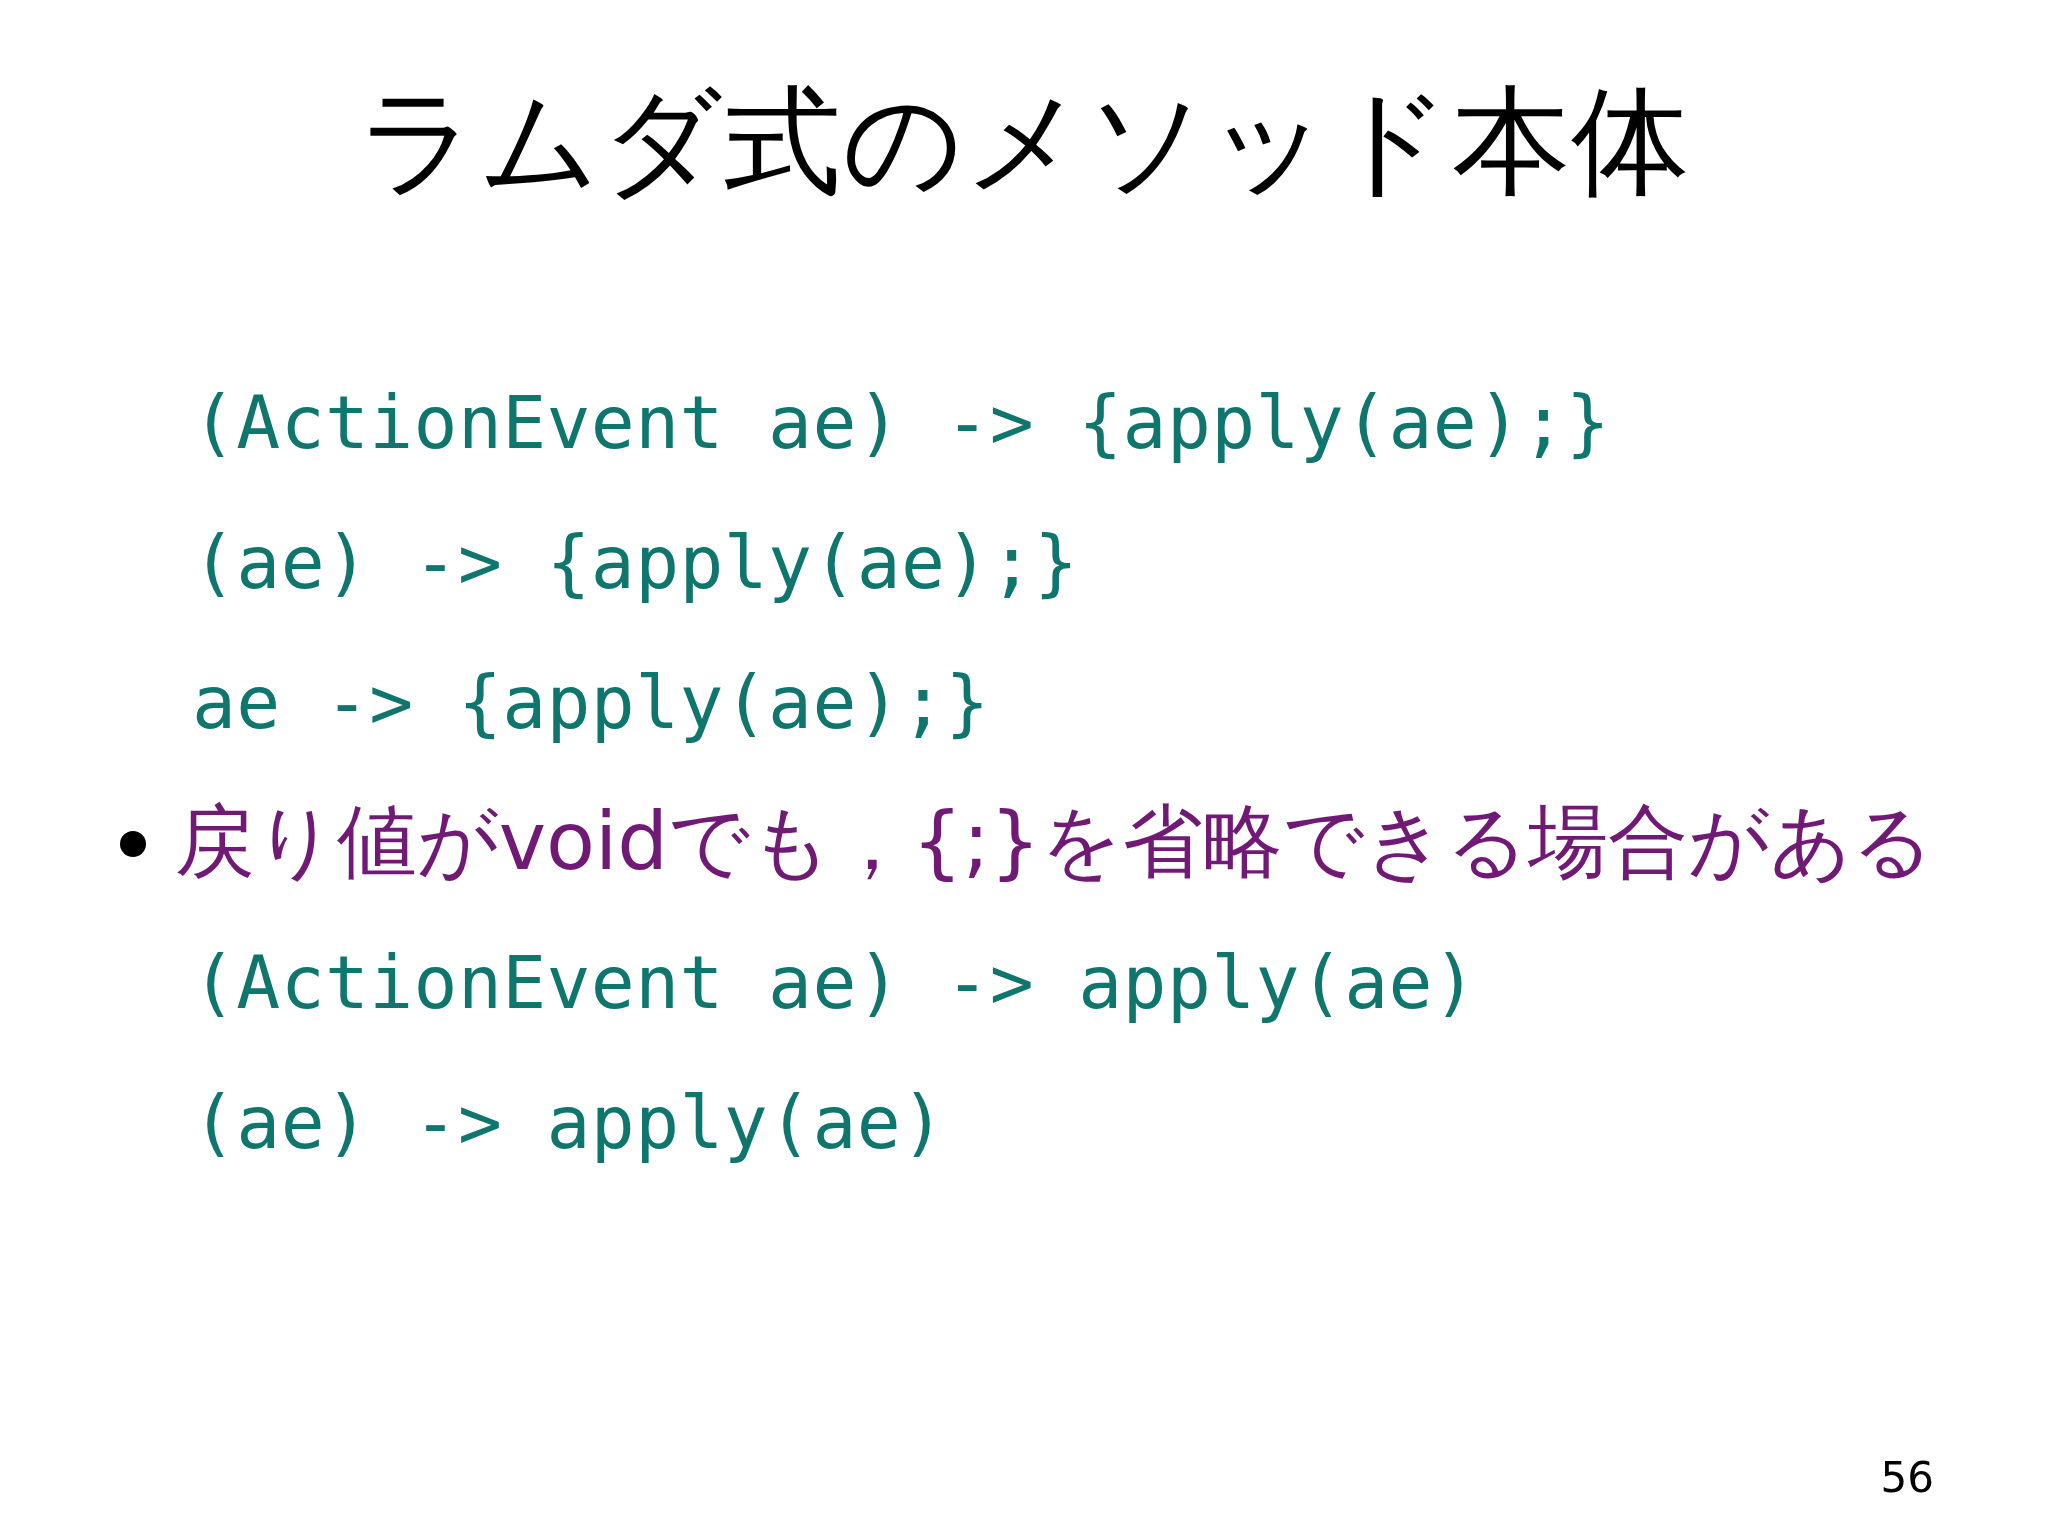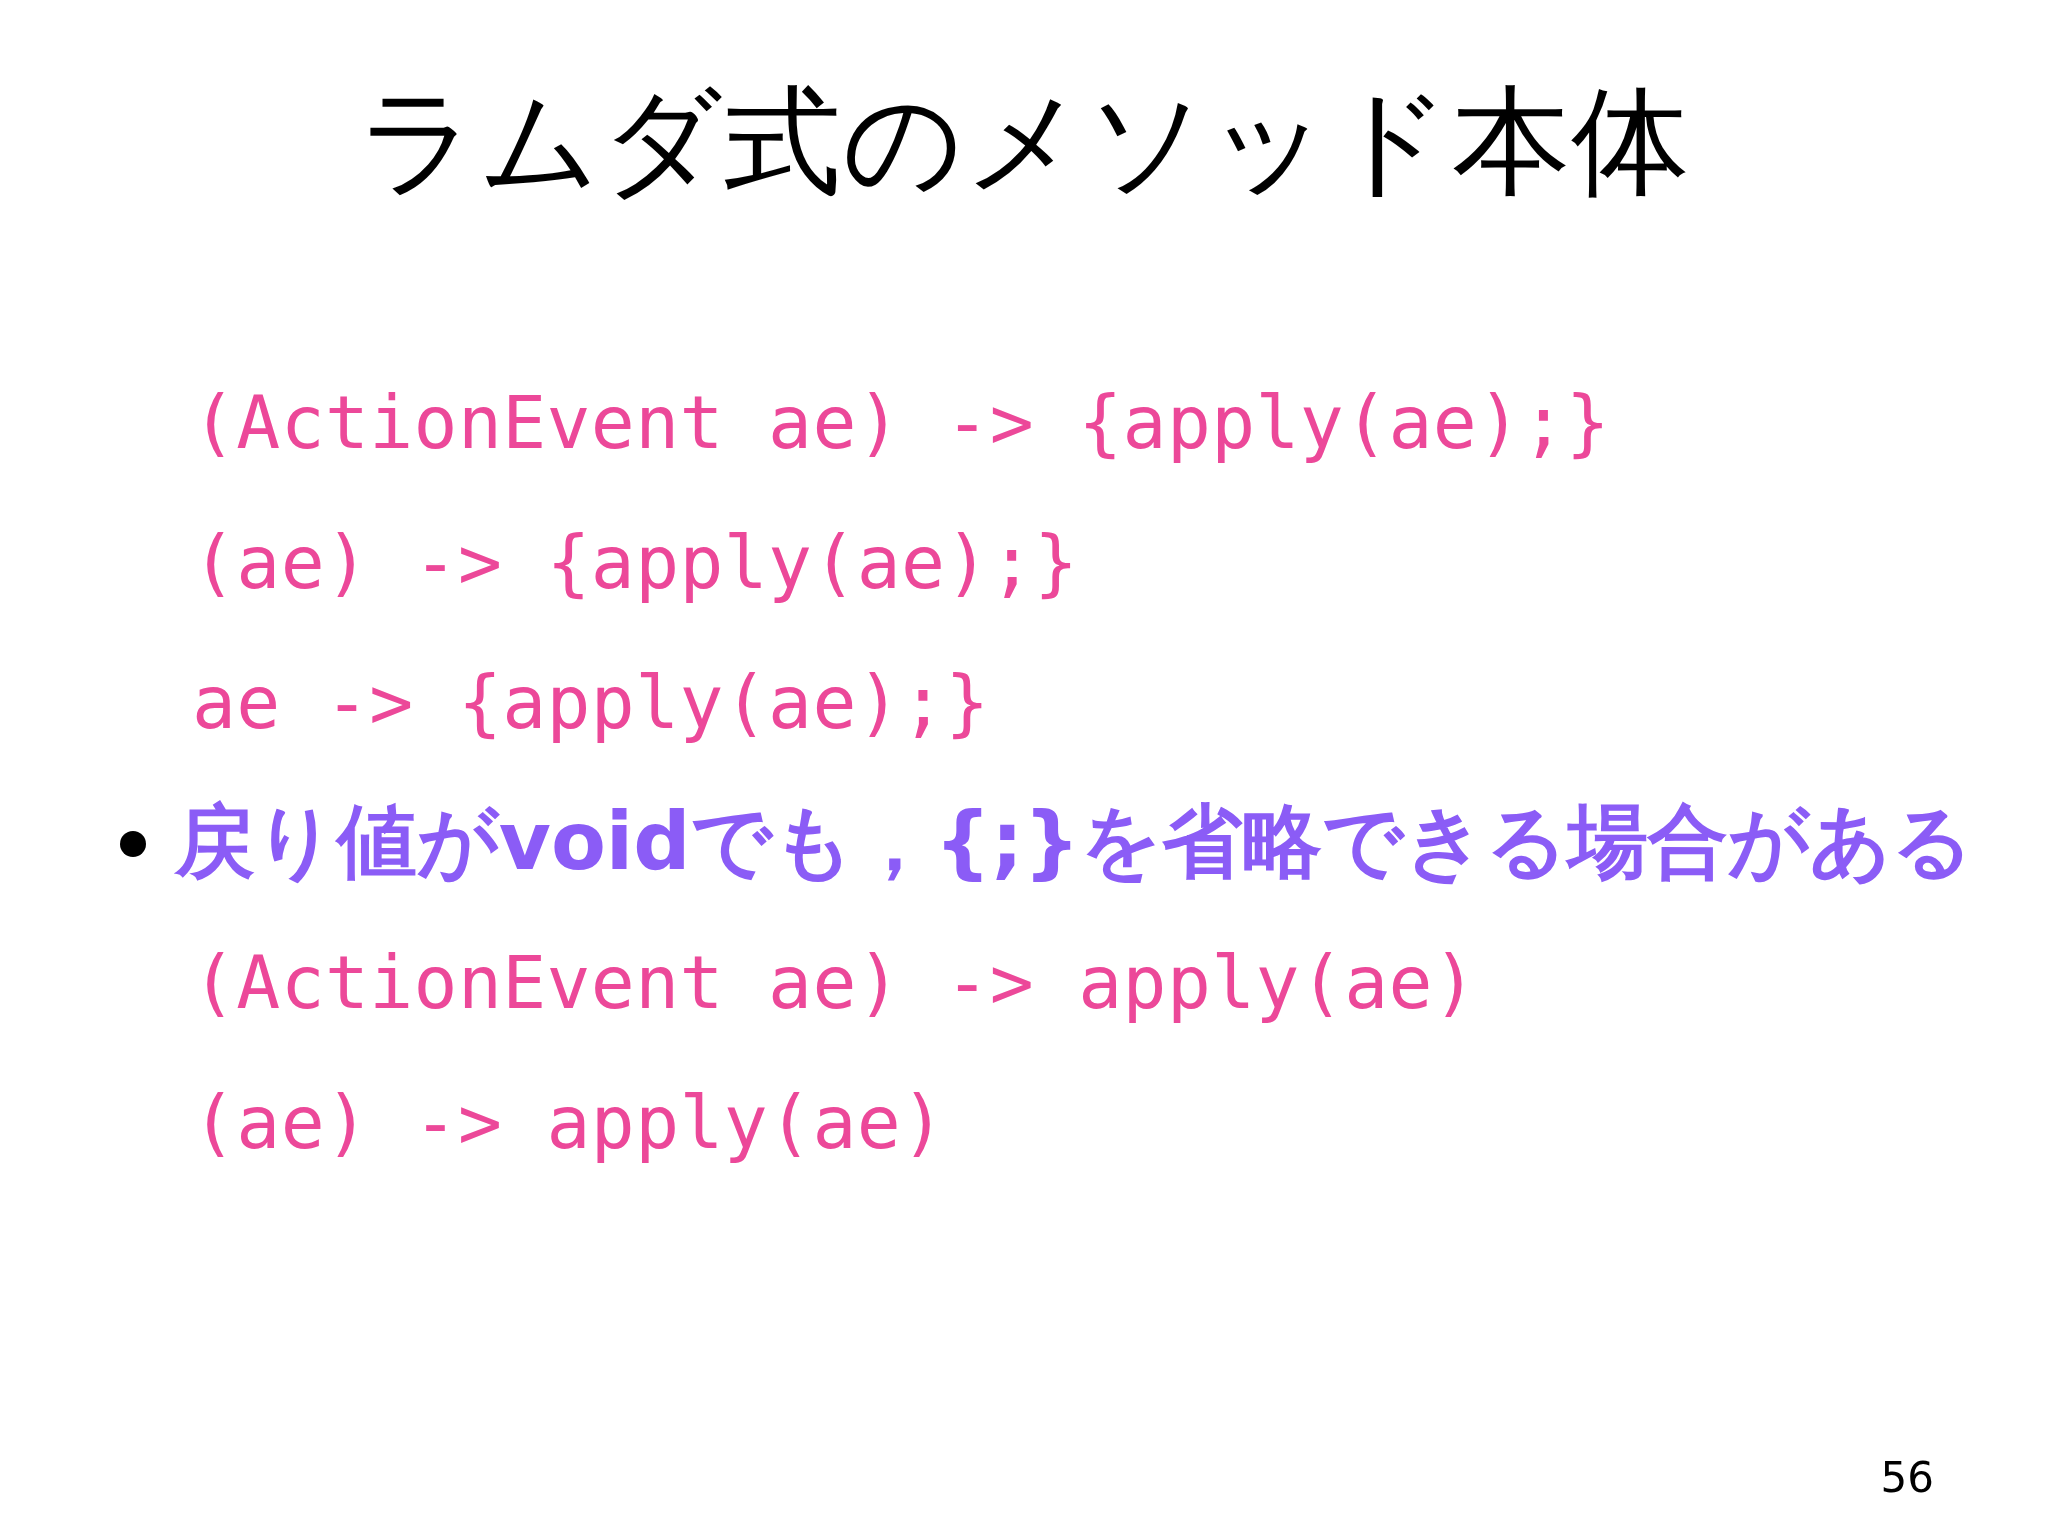--- a/index.html
+++ b/index.html
@@ -58,44 +58,44 @@
   
   .code-line .line-text {
     position: absolute;
     left: 192px;
     font-family: "DejaVu Sans Mono", "Liberation Mono", monospace;
     font-weight: 400;
     font-size: 73px;
     line-height: 1;
     letter-spacing: 0.005em;
     white-space: pre;
-    color: #ec4899;
+    color: #0f766e;
   }
 
   
   .bullet-line .bullet-marker {
     position: absolute;
     left: 120px;
     top: 50%;
     width: 26px;
     height: 26px;
     margin-top: -11px;
     border-radius: 50%;
     background: #000000;
   }
   .bullet-line .line-text {
     position: absolute;
     left: 175px;
     font-family: "DejaVu Sans", "Liberation Sans", sans-serif;
-    font-weight: 700;
+    font-weight: 400;
     font-size: 80px;
     line-height: 1;
     letter-spacing: 0;
     white-space: pre;
-    color: #8b5cf6;
+    color: #701a75;
   }
 
   
   #page-number {
     position: absolute;
     right: 62px;
     bottom: 36px;
     font-family: "DejaVu Sans", "Liberation Sans", sans-serif;
     font-size: 42px;
     line-height: 1;

